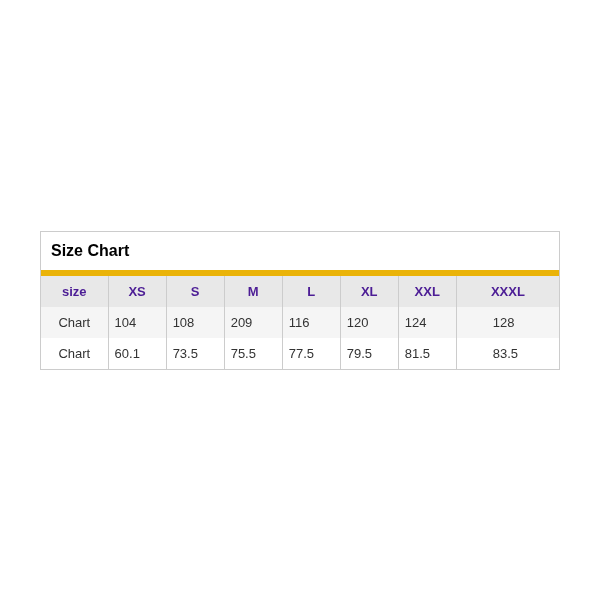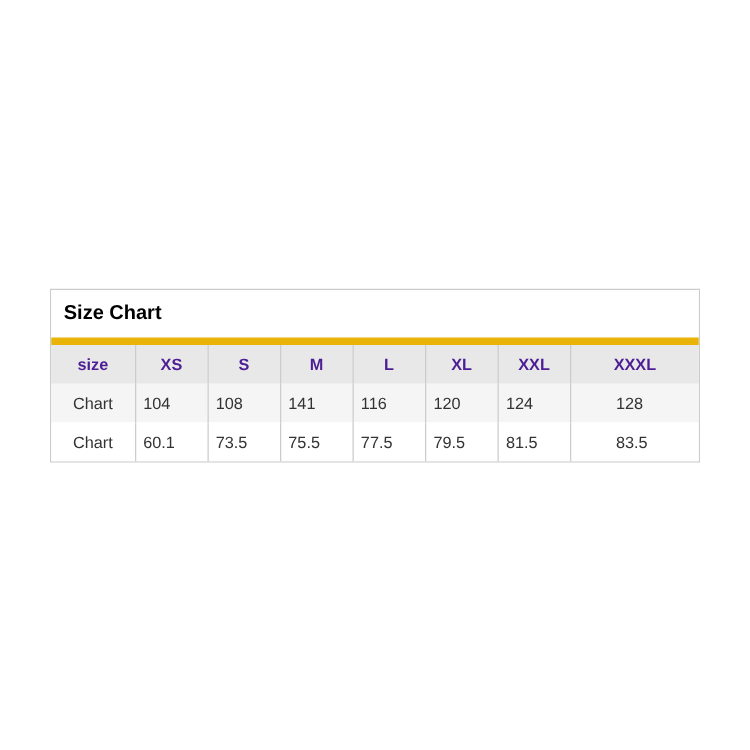--- a/index.html
+++ b/index.html
@@ -96,21 +96,21 @@
           <th>XXL</th>
           <th>XXXL</th>
         </tr>
     </thead>
     <tbody id="table-body">
 
     <tr>
           <td>Chart</td>
           <td>104</td>
           <td>108</td>
-          <td>141</td>
+          <td>209</td>
           <td>116</td>
           <td>120</td>
           <td>124</td>
           <td>128</td>
         </tr>
         <tr>
           <td>Chart</td>
           <td>60.1</td>
           <td>73.5</td>
           <td>75.5</td>

